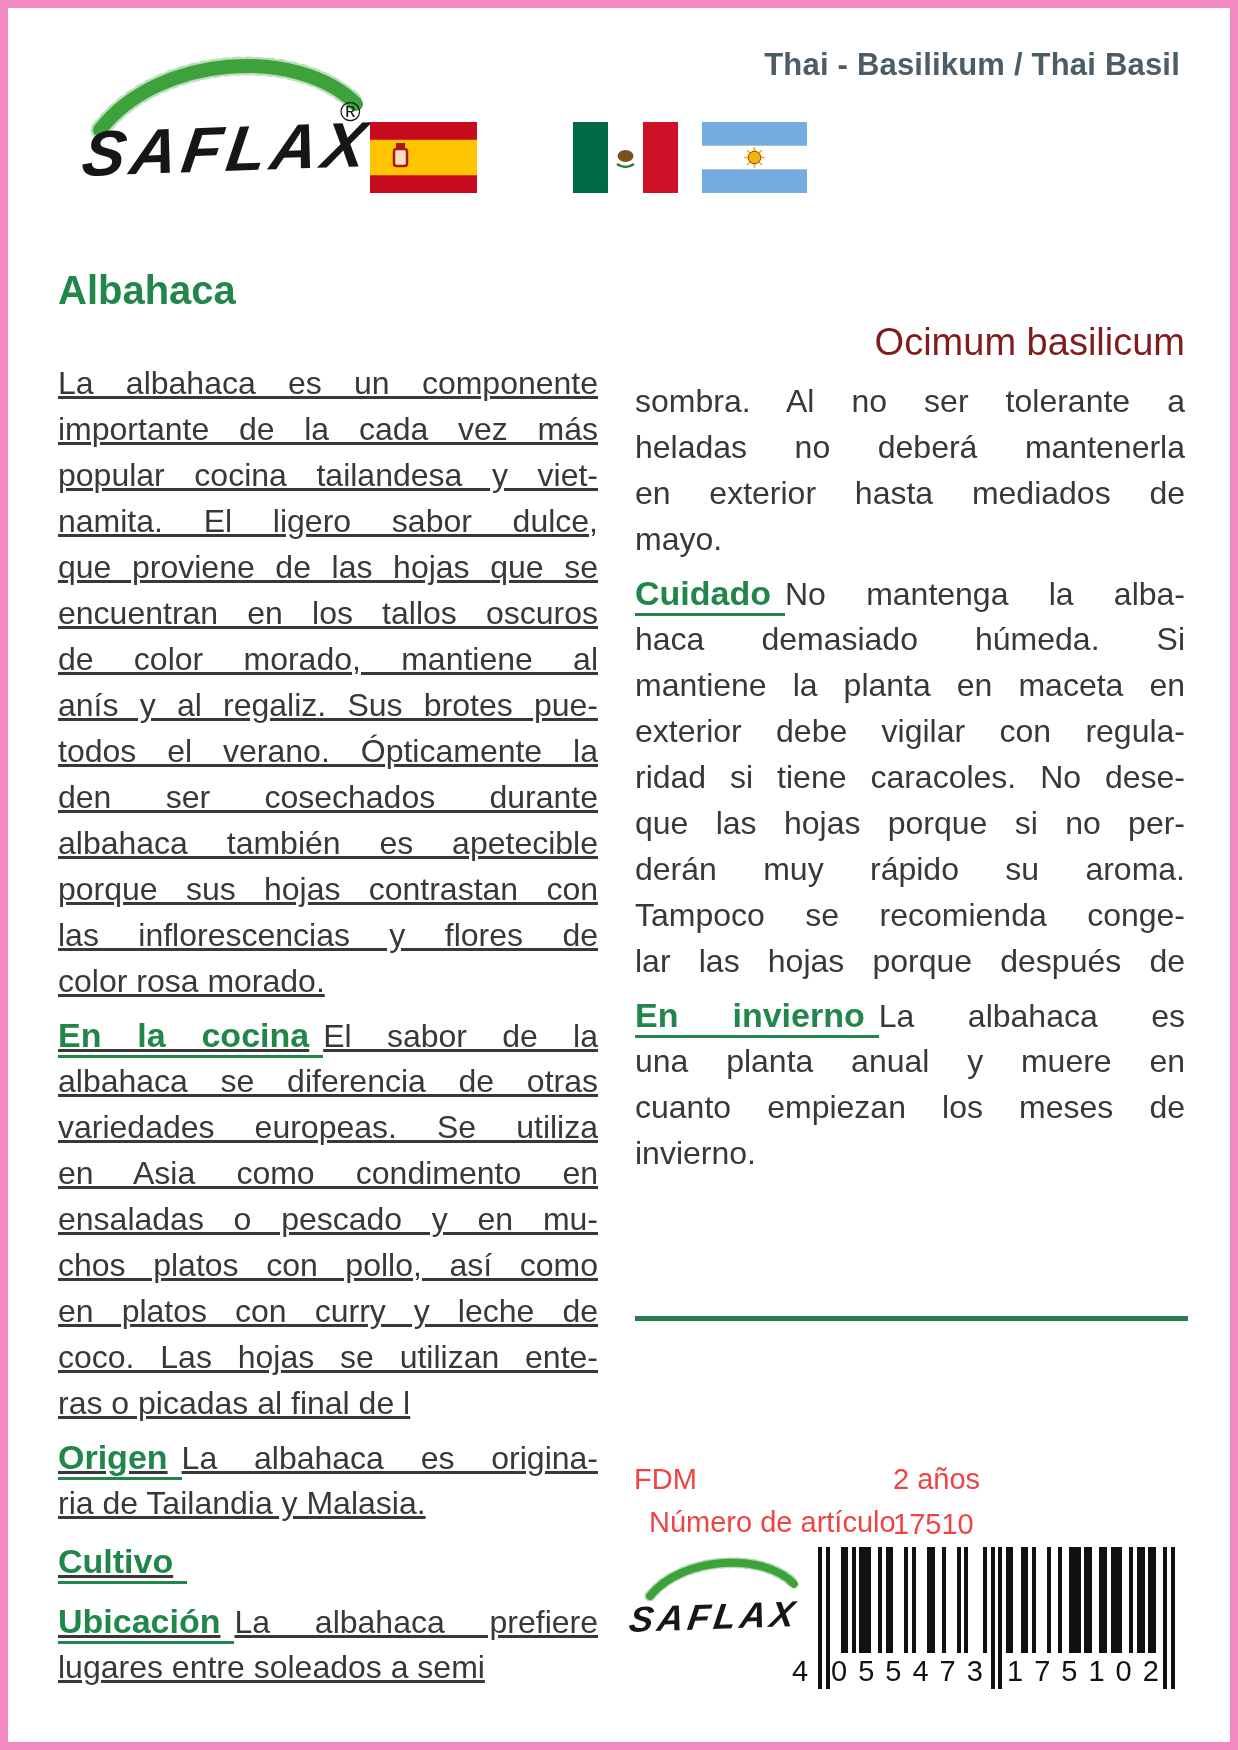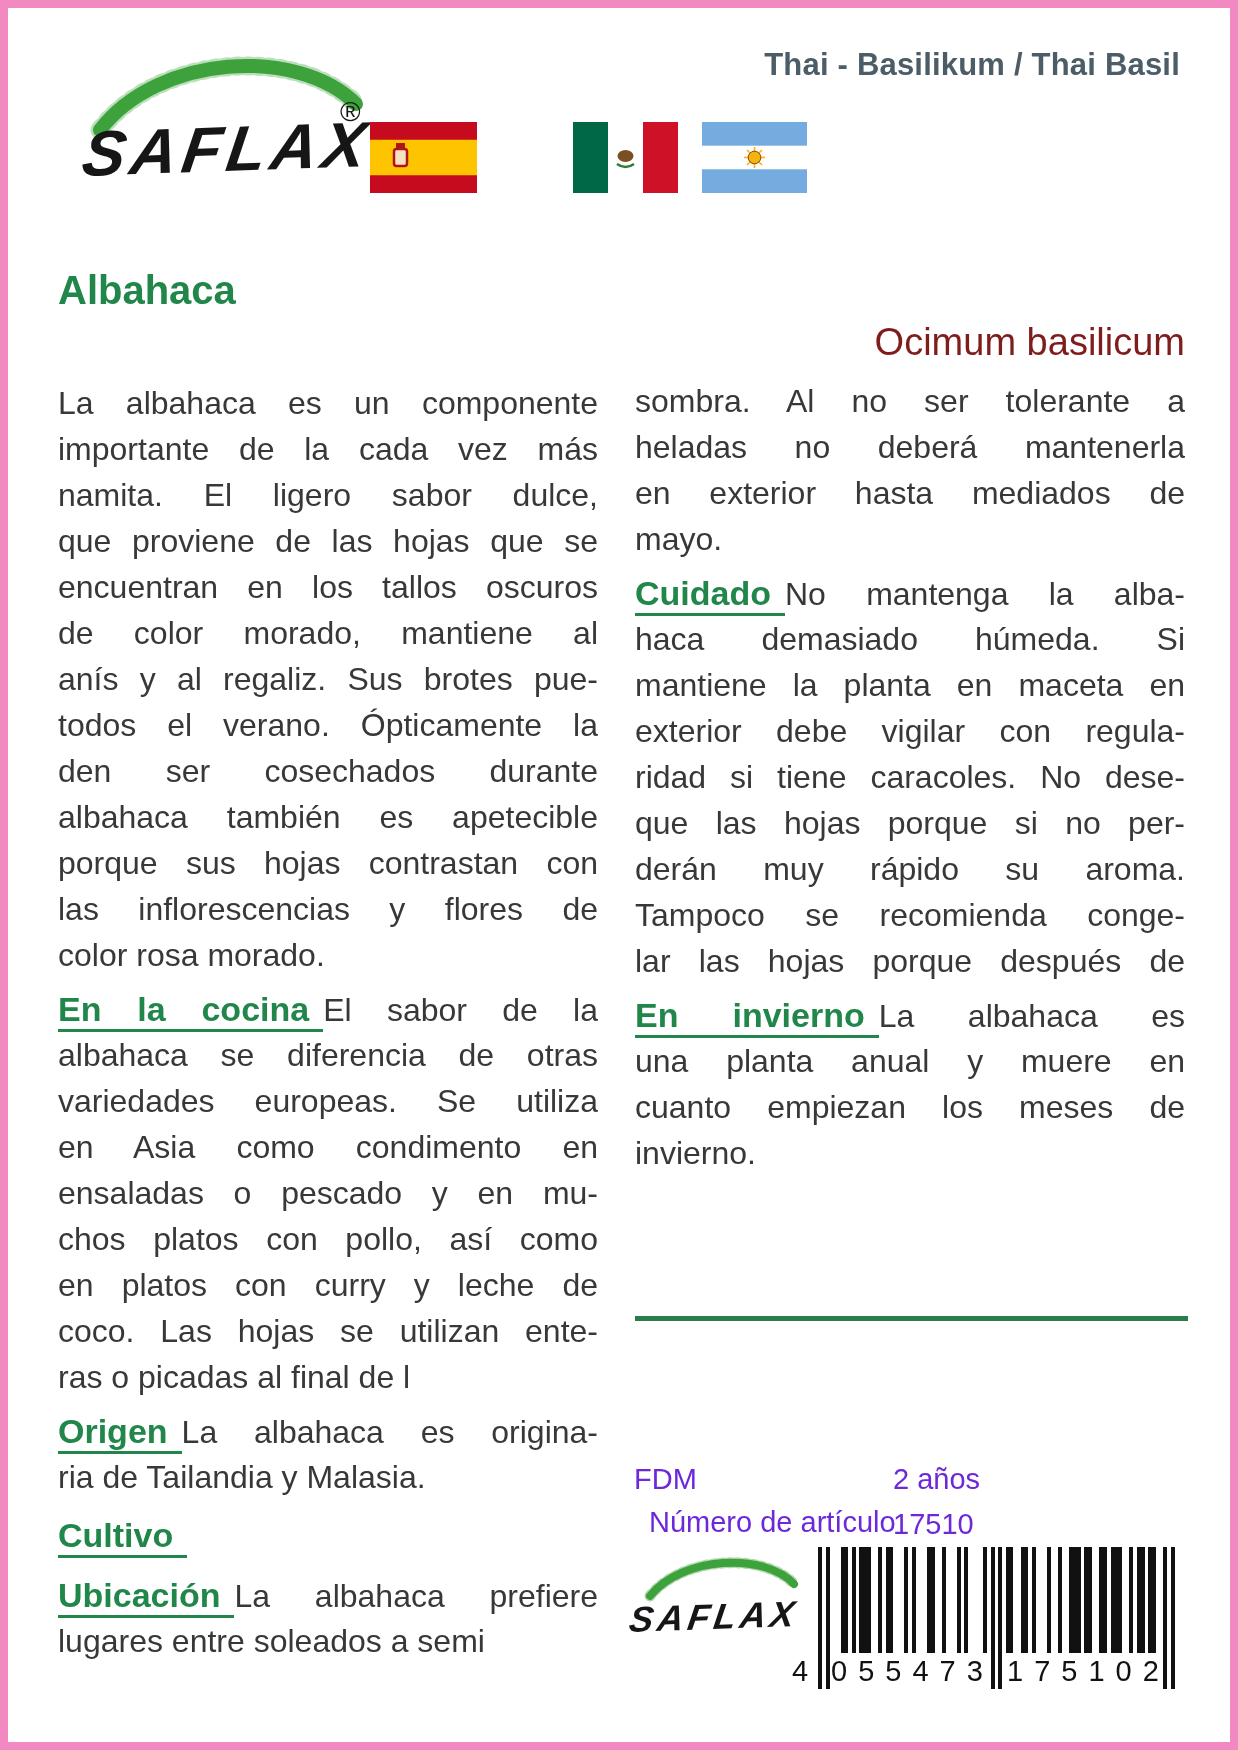--- a/index.html
+++ b/index.html
@@ -32,35 +32,35 @@
   .flag.spain{left:362px;width:107px;}
   .flag.mexico{left:565px;width:105px;}
   .flag.argentina{left:694px;width:105px;}
 
   
   .col{position:absolute;top:260px;color:#383838;font-size:32px;line-height:46px;}
   .col-left{left:50px;width:540px;}
   .col-right{left:627px;width:550px;}
   .col-title{font-size:40px;line-height:44px;font-weight:700;color:#21864a;}
   .species{font-size:38px;line-height:44px;color:#7f1d1d;text-align:right;margin-top:52px;}
-  .blocks-left{margin-top:68px;}
+  .blocks-left{margin-top:48px;text-decoration:underline;}
   .blocks-right{margin-top:14px;}
   .para{margin-top:8px;}
   .para.heading-block{margin-top:12px;height:46px;}
   .para.ubic{margin-top:14px;}
   .line{height:46px;overflow:hidden;text-align:justify;text-align-last:justify;}
   .line.last{text-align-last:left;}
   .sec-head{
     color:#21864a;font-weight:700;font-size:34px;
     border-bottom:3px solid #21864a;
     padding-right:14px;padding-bottom:1px;
   }
   
   .divider{position:absolute;left:627px;top:1308px;width:553px;height:5px;background:#2c7b4f;}
-  .foot-label{position:absolute;font-size:29px;color:#6d28d9;}
+  .foot-label{position:absolute;font-size:29px;color:#ef4444;}
   .fdm-label{left:626px;top:1455px;}
   .fdm-value{left:885px;top:1455px;}
   .art-label{left:641px;top:1498px;}
   .art-value{left:885px;top:1500px;}
   .logo-bottom{position:absolute;left:622px;top:1540px;width:180px;height:120px;}
   .logo-bottom .arc{position:absolute;left:12px;top:0;}
   .brand-script-small{
     position:absolute;left:0px;top:48px;
     font-size:36px;font-weight:700;font-style:italic;
     letter-spacing:4px;color:#161616;
@@ -115,20 +115,21 @@
     </g>
     <circle cx="52.5" cy="35.5" r="6.3" fill="#f6b40e" stroke="#85340a" stroke-width="0.9"></circle>
   </svg>
 
   <div class="col col-left">
     <div class="col-title">Albahaca</div>
     <div class="blocks-left" id="left-blocks">
         <div class="para">
           <div class="line">La albahaca es un componente</div>
           <div class="line">importante de la cada vez más</div>
+          <div class="line">popular cocina tailandesa y viet-</div>
           <div class="line">namita. El ligero sabor dulce,</div>
           <div class="line">que proviene de las hojas que se</div>
           <div class="line">encuentran en los tallos oscuros</div>
           <div class="line">de color morado, mantiene al</div>
           <div class="line">anís y al regaliz. Sus brotes pue-</div>
           <div class="line">todos el verano. Ópticamente la</div>
           <div class="line">den ser cosechados durante</div>
           <div class="line">albahaca también es apetecible</div>
           <div class="line">porque sus hojas contrastan con</div>
           <div class="line">las inflorescencias y flores de</div>

